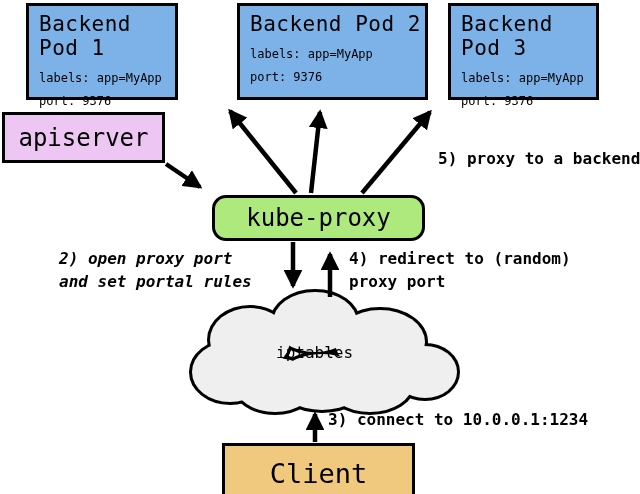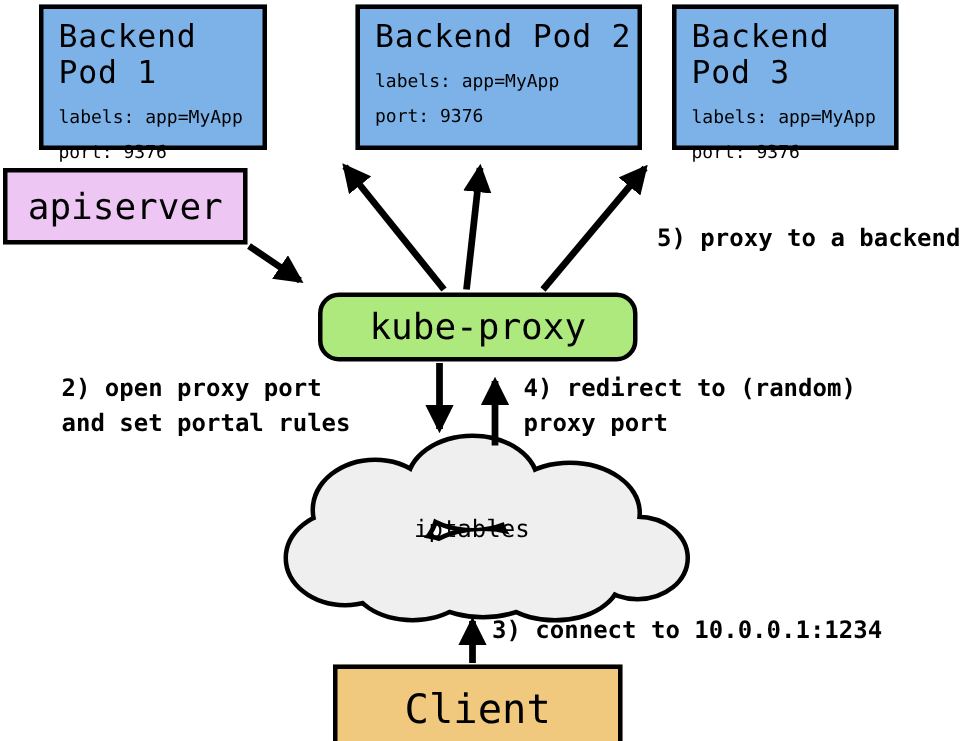--- a/index.html
+++ b/index.html
@@ -56,21 +56,21 @@
   }
 
   .step-label {
     position: absolute;
     font-size: 16px;
     font-weight: bold;
     line-height: 23px;
     white-space: nowrap;
   }
   .step1 { left: 13px;  top: 177px; }
-  .step2 { left: 41px;  top: 247px; }
+  .step2 { left: 59px;  top: 247px; font-style: italic; }
   .step3 { left: 328px; top: 408px; }
   .step4 { left: 349px; top: 247px; }
   .step5 { left: 404px; top: 147px; margin-left: 34px; }
 
   .arrow {
     stroke: var(--stroke, #000);
     stroke-width: 4.5;
     fill: none;
     marker-end: url(#ah);
   }

